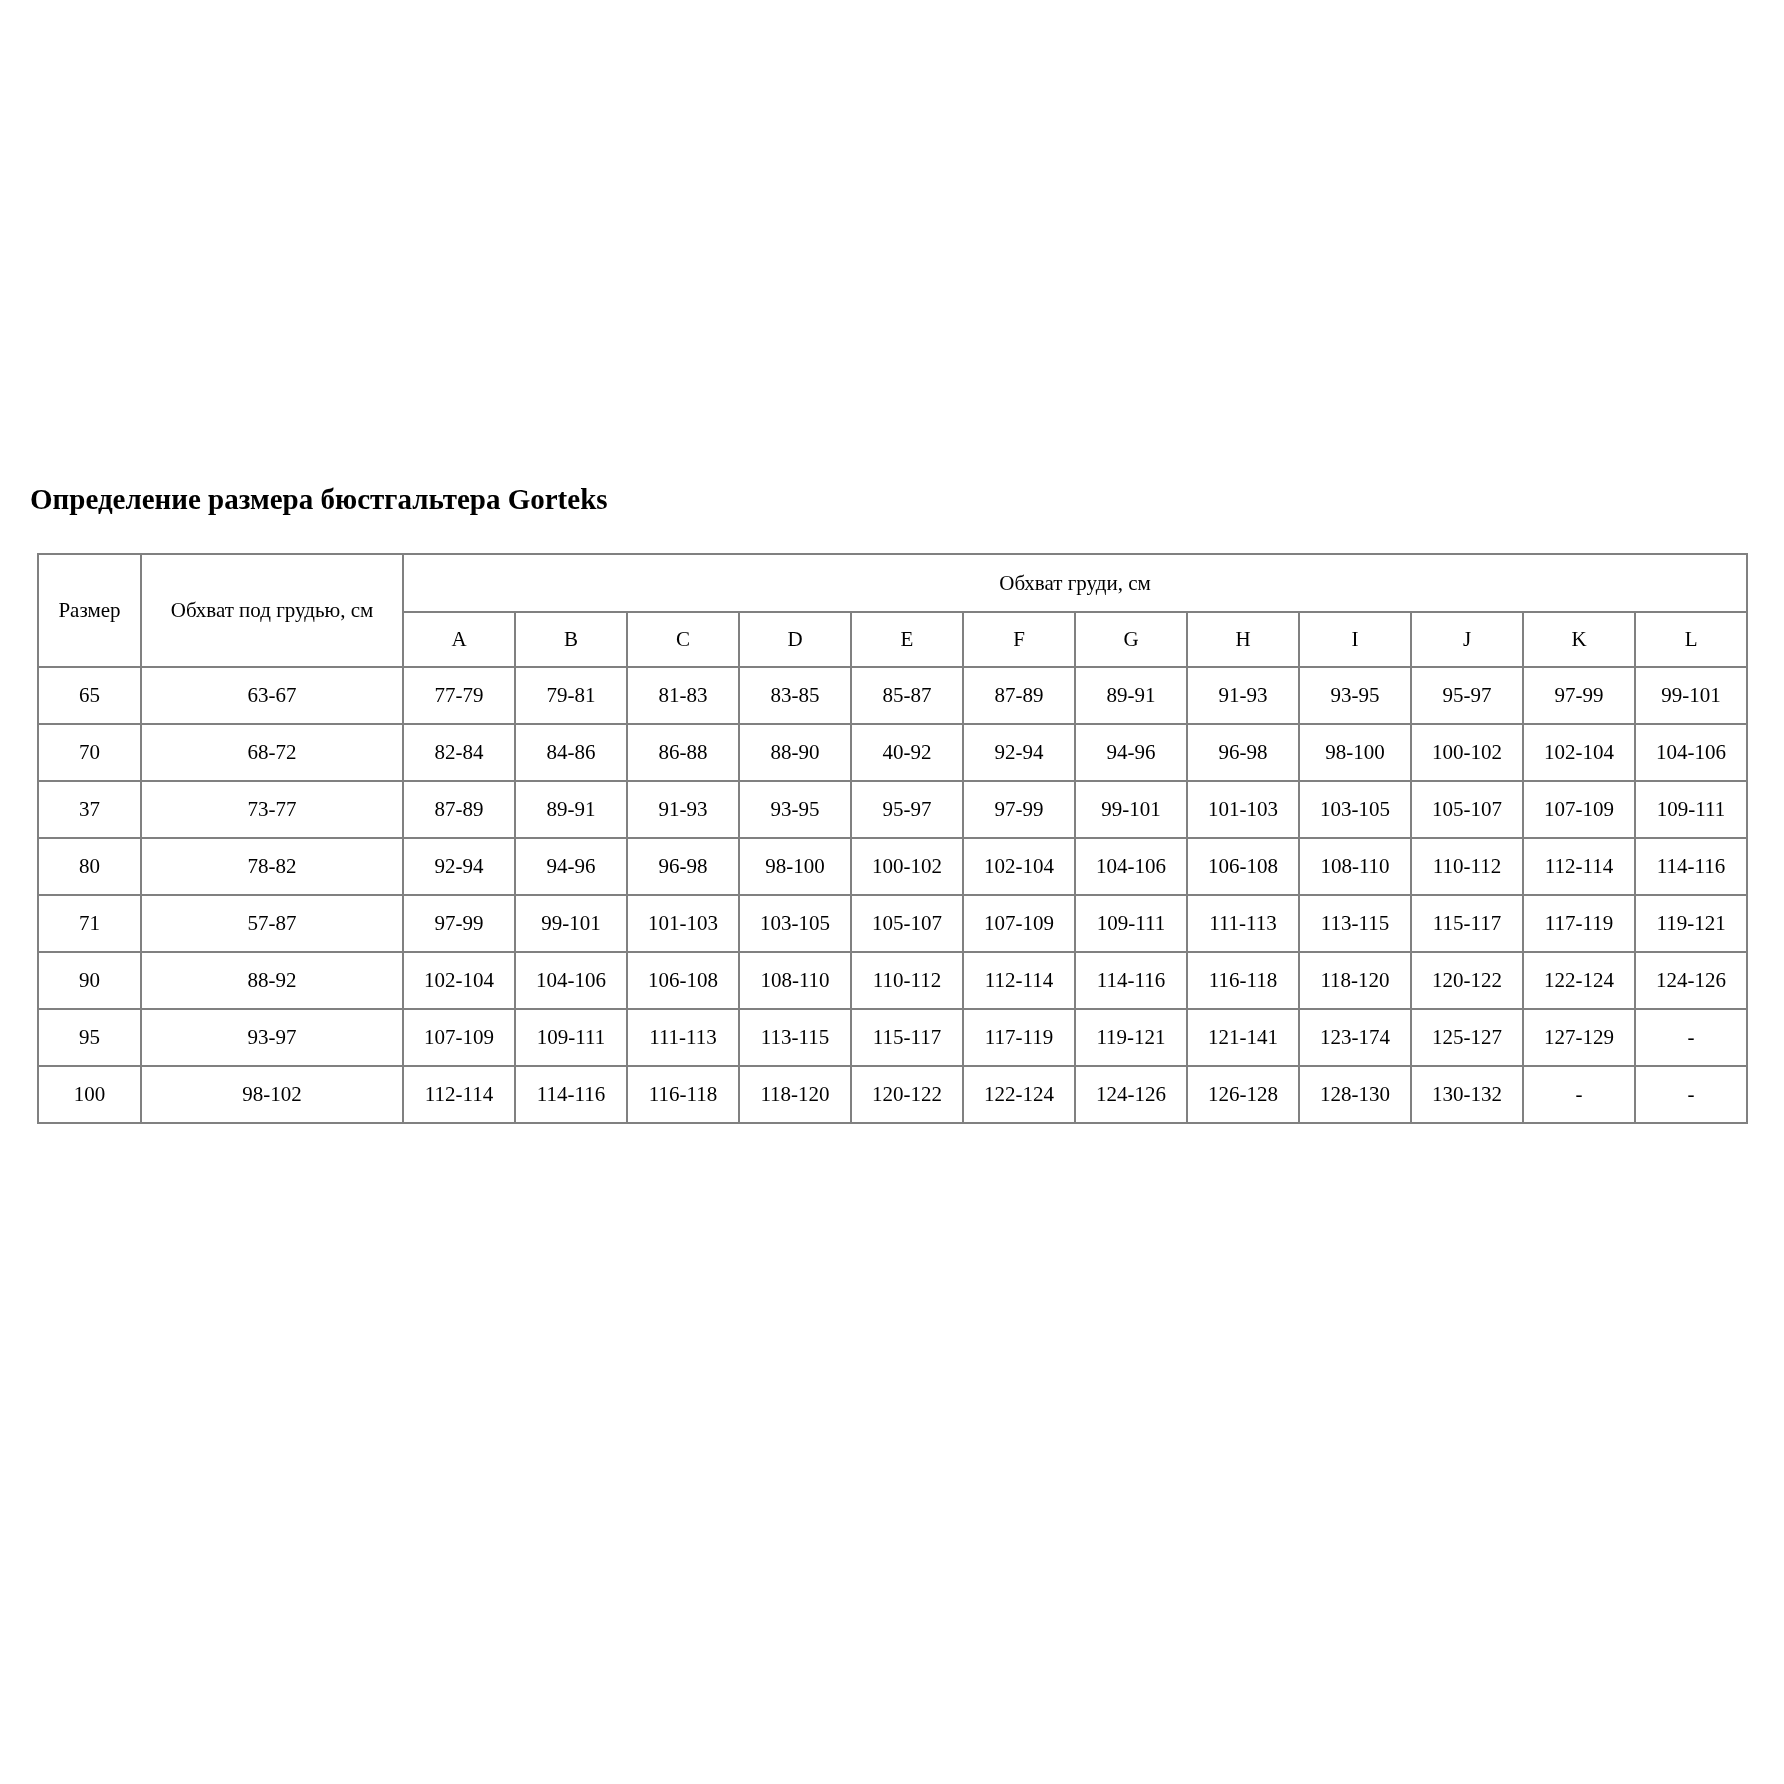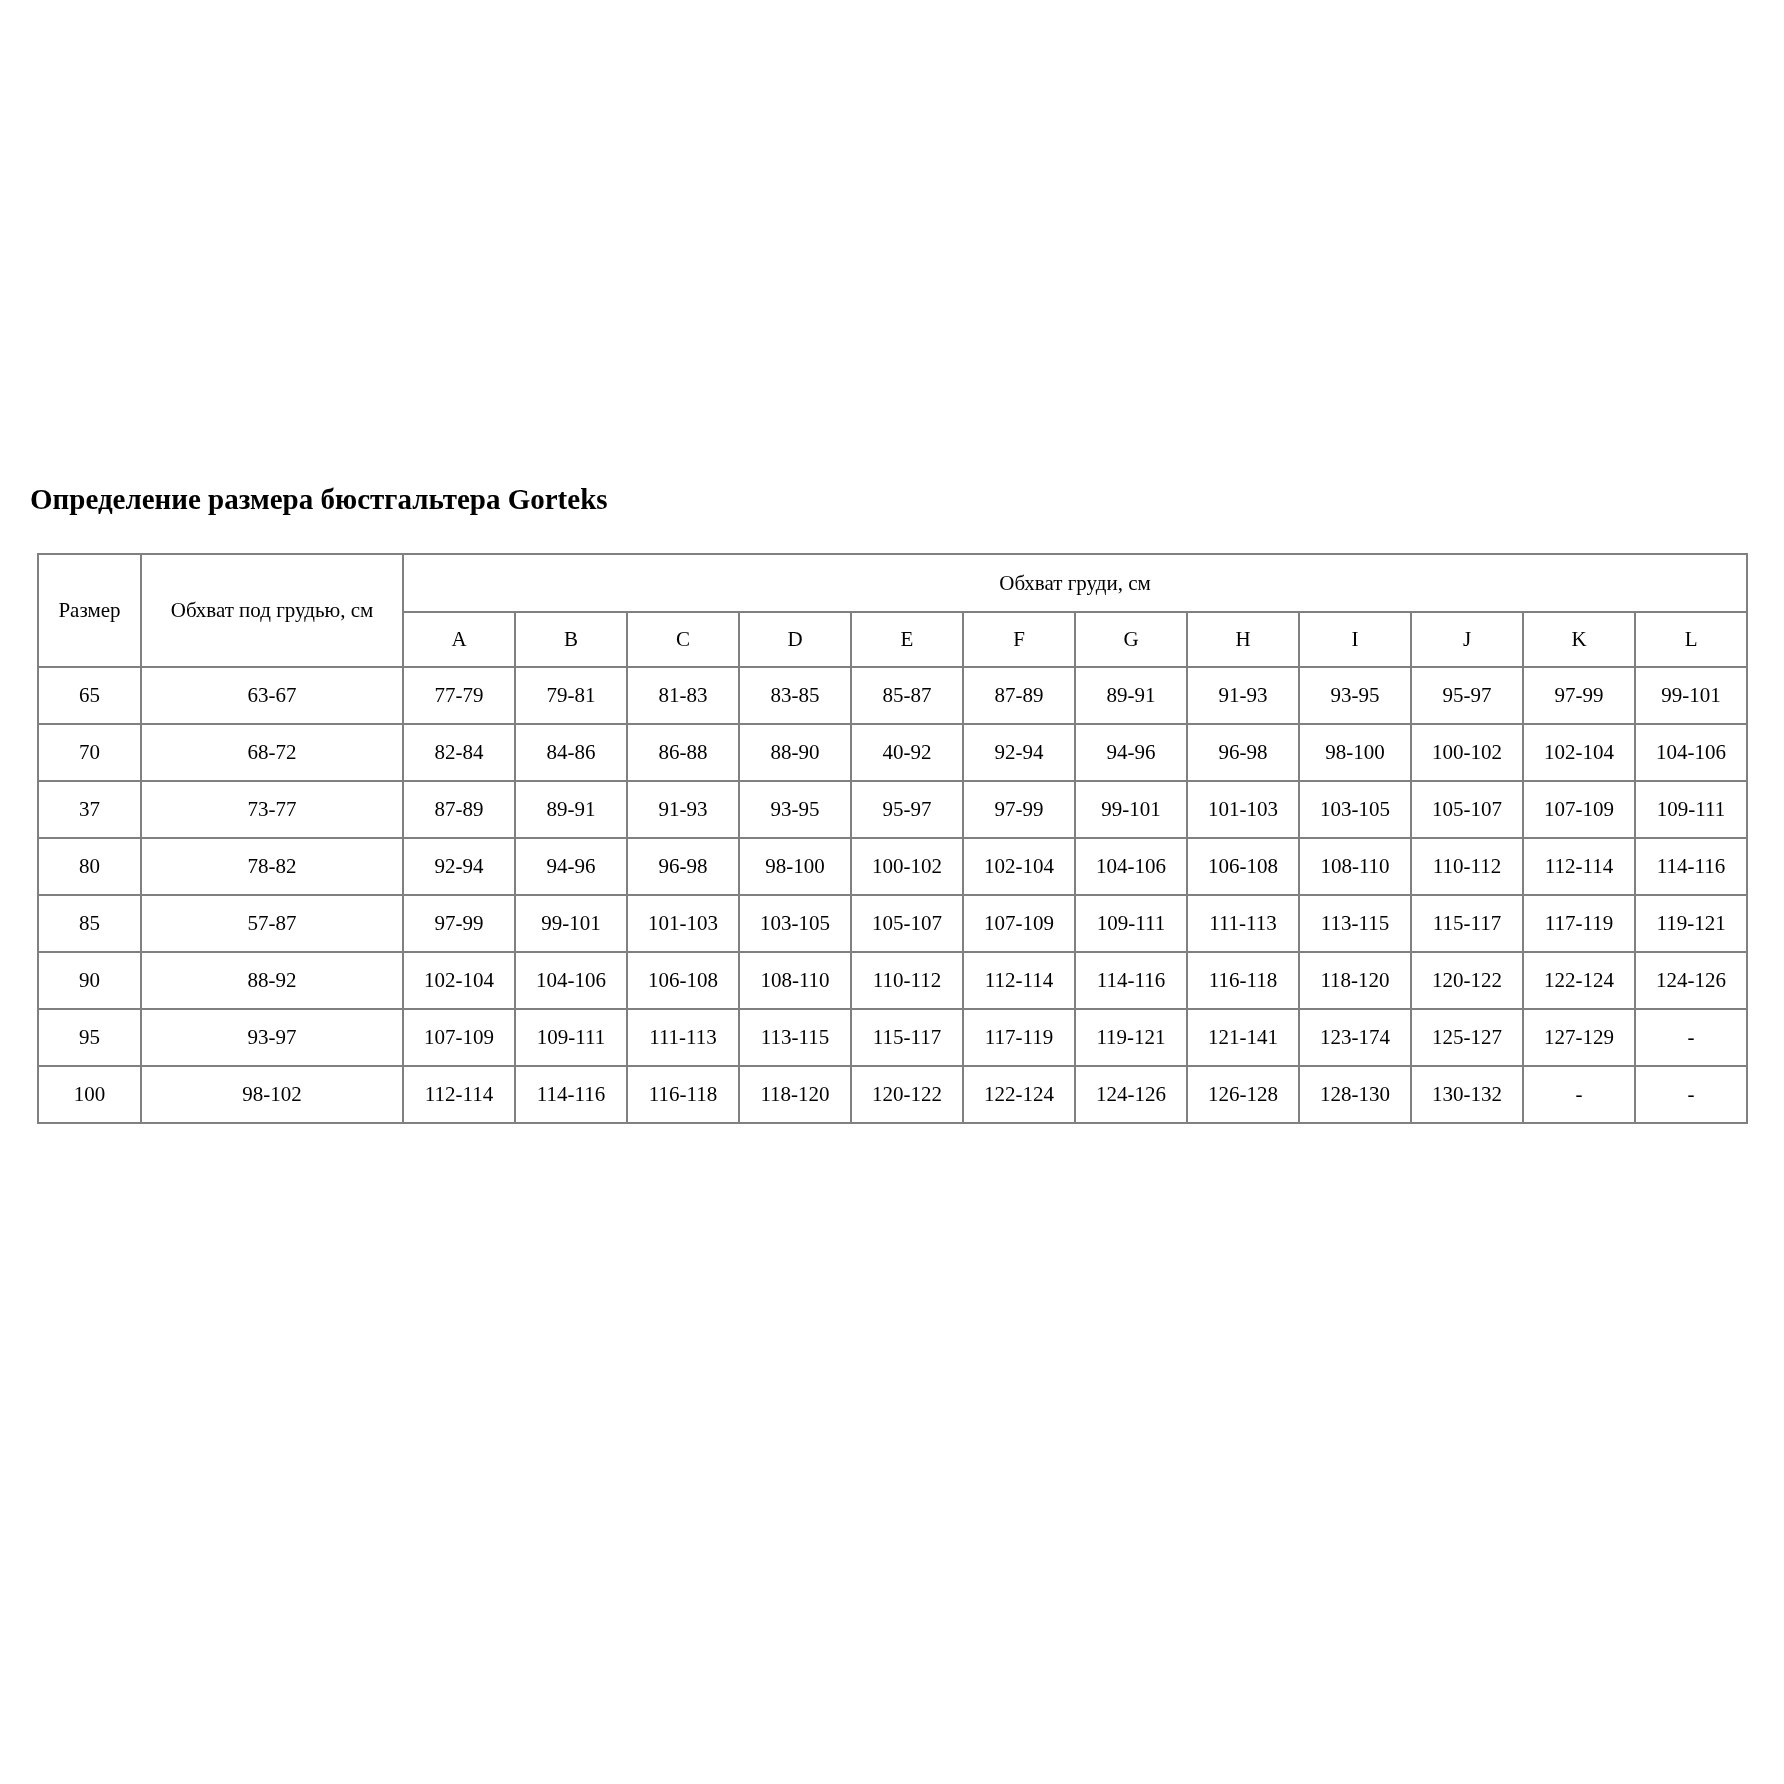--- a/index.html
+++ b/index.html
@@ -159,21 +159,21 @@
           <td>100-102</td>
           <td>102-104</td>
           <td>104-106</td>
           <td>106-108</td>
           <td>108-110</td>
           <td>110-112</td>
           <td>112-114</td>
           <td>114-116</td>
         </tr>
         <tr>
-          <td>85</td>
+          <td>71</td>
           <td>57-87</td>
           <td>97-99</td>
           <td>99-101</td>
           <td>101-103</td>
           <td>103-105</td>
           <td>105-107</td>
           <td>107-109</td>
           <td>109-111</td>
           <td>111-113</td>
           <td>113-115</td>

